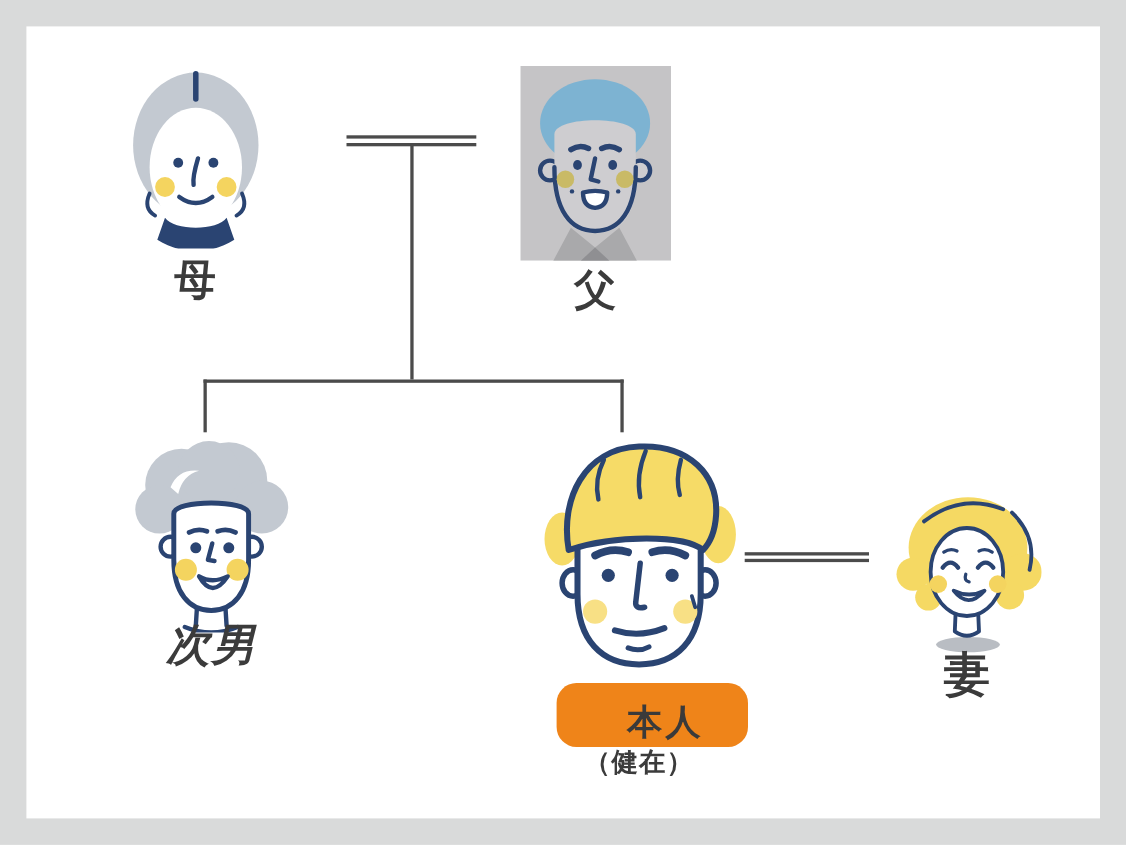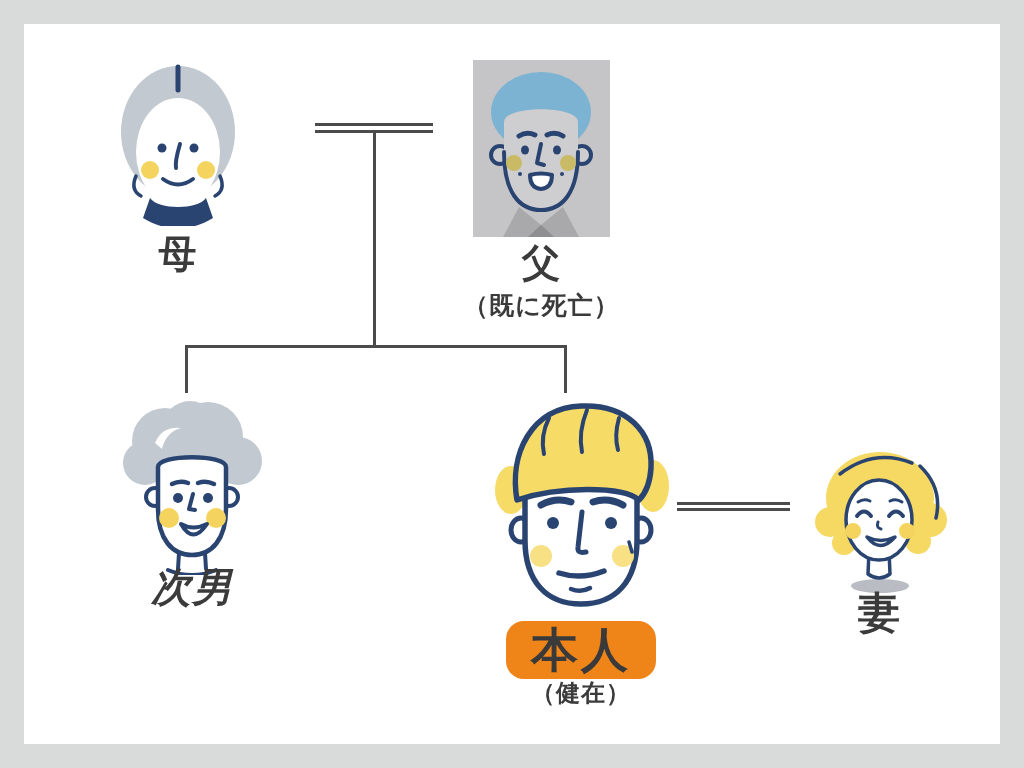--- a/index.html
+++ b/index.html
@@ -25,22 +25,22 @@
     box-sizing:border-box;
   }
   .lbl{
     position:absolute;text-align:center;font-weight:700;color:#3b3b3b;
     letter-spacing:1px;line-height:1.1;
   }
   .lbl-main{font-size:38px;}
   .lbl-sub{font-size:25px;}
   .badge{
     position:absolute;background:#ef8419;border-radius:18px;
-    display:flex;align-items:center;justify-content:center;
-    font-weight:700;font-size:47px;color:#3a3a3a;letter-spacing:3px;
+    display:flex;align-items:flex-end;justify-content:center;
+    font-weight:700;font-size:32px;color:#3a3a3a;letter-spacing:3px;padding-left:24px;
   }
 </style>
 </head>
 <body>
 
 <div class="frame">
   <div class="canvas">
 
     <div class="dline" style="left:291px;top:99px;width:118px;height:10px;"></div>
     <div class="line" style="left:349px;top:107px;width:3px;height:214px;"></div>
@@ -83,21 +83,20 @@
         <circle cx="41" cy="103" r="8" fill="#c9ba66"></circle>
         <circle cx="95" cy="103" r="8" fill="#c9ba66"></circle>
         <circle cx="47" cy="114" r="2" fill="#2a4472"></circle>
         <circle cx="89" cy="114" r="2" fill="#2a4472"></circle>
         <path d="M57,115 Q68,112 79,115 Q79,128 68,129 Q57,128 57,115 Z" fill="#ffffff" stroke="#2a4472" stroke-width="4" stroke-linejoin="round"></path>
         <path d="M30,177 L46,147 L68,165 L90,147 L106,177 Z" fill="#a9a9ab"></path>
         <path d="M55,177 L68,165 L81,177 Z" fill="#8f8f92"></path>
       </svg>
     </div>
     <div class="lbl lbl-main" style="left:449px;top:219px;width:137px;">父</div>
-    <div class="lbl lbl-sub" style="left:409px;top:268px;width:217px;">（既に死亡）</div>
 
     <div class="abs figure" style="left:94px;top:373px;width:148px;height:178px;">
       <svg viewBox="0 0 148 178">
         <g fill="#c3c9d1">
           <circle cx="47" cy="44" r="33"></circle>
           <circle cx="90" cy="40" r="35"></circle>
           <circle cx="27" cy="66" r="22"></circle>
           <circle cx="120" cy="64" r="24"></circle>
           <circle cx="72" cy="32" r="28"></circle>
         </g>

